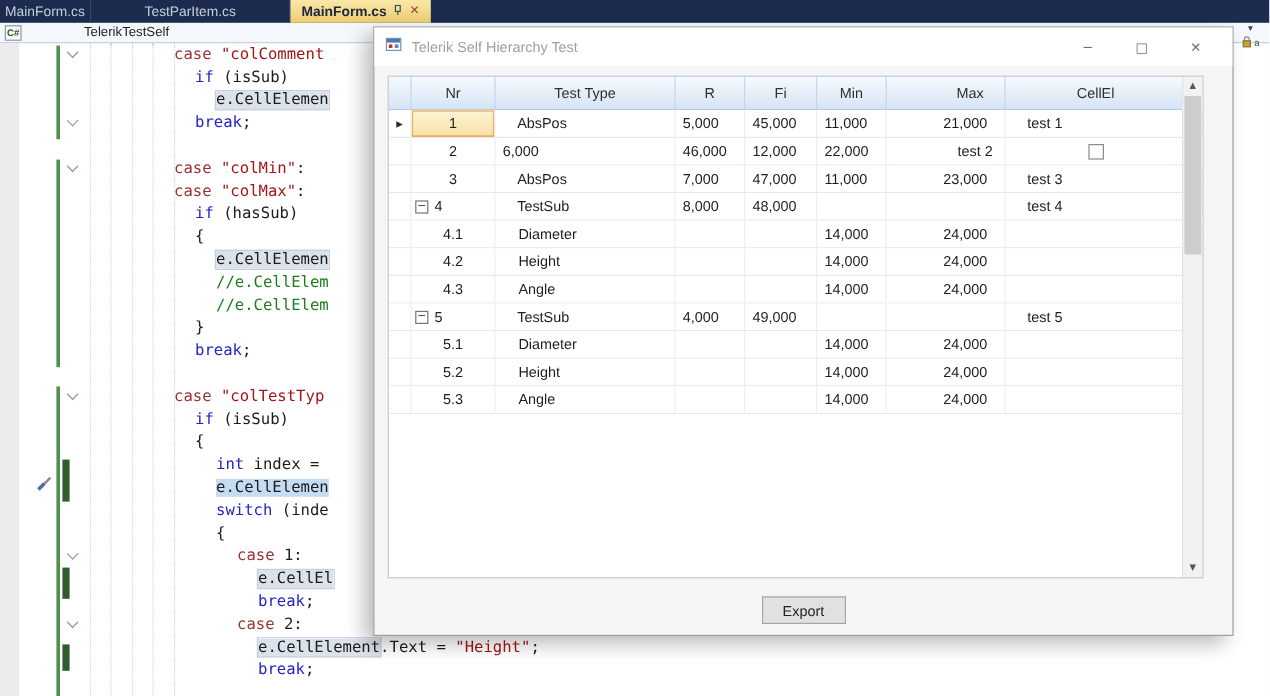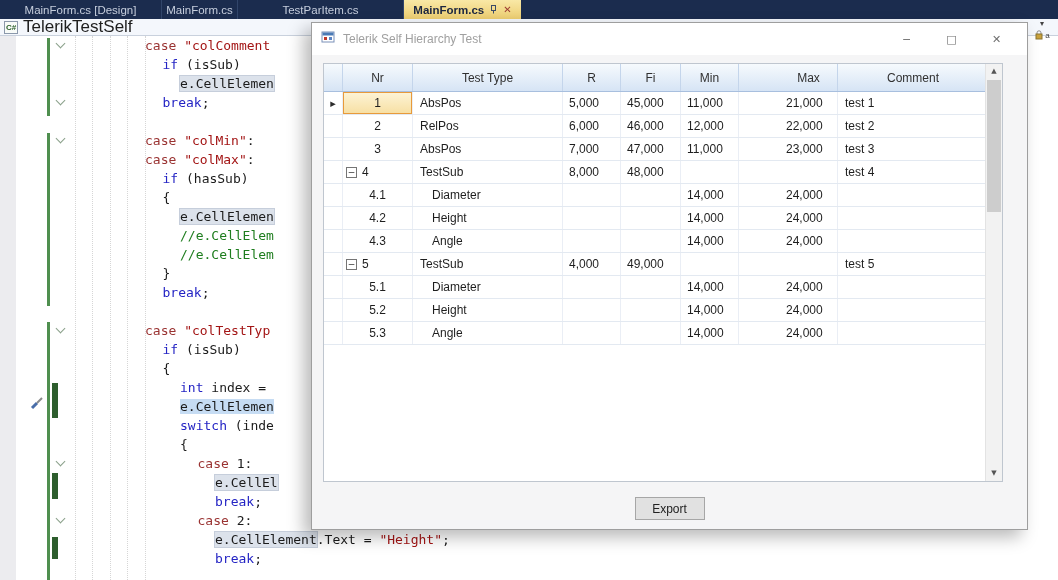--- a/index.html
+++ b/index.html
@@ -12,21 +12,21 @@
        font-size:11.5px;color:#c6cedd;border-right:1px solid #31456a;cursor:default;}
   .tab.t1{width:162px;} .tab.t2{width:76px;} .tab.t3{width:166px;} .tab.t4{width:117px;}
   .tab.active{background:linear-gradient(#f9e8a6,#eccd70);color:#1c2640;font-weight:bold;border-right:none;}
   .tab-close{color:#9c3a31;font-weight:bold;font-size:10px;font-family:"DejaVu Sans",sans-serif;line-height:10px;}
 
   
   .navbar{position:absolute;top:19px;left:0;width:100%;height:17px;background:#f4f7fc;
           border-bottom:1px solid #c9d1dd;display:flex;align-items:center;gap:5px;padding-left:4px;box-sizing:border-box;z-index:2;}
   .cs-badge{width:14px;height:13px;border:1px solid #8b98ab;background:#f8fbf8;color:#275c27;
             font-size:8px;font-weight:bold;display:flex;align-items:center;justify-content:center;box-sizing:border-box;}
-  .nav-project{font-size:17px;color:#1e1e1e;}
+  .nav-project{font-size:11px;color:#1e1e1e;margin-left:47px;}
 
   
   .editor{position:absolute;top:36px;left:0;width:100%;height:544px;background:#fff;z-index:1;}
   .bp-gutter{position:absolute;left:0;top:0;width:16px;height:100%;background:#ececef;}
   .iguide{position:absolute;top:0;bottom:0;width:0;border-left:1px dotted #d6d6d6;}
   .g1{left:75px;} .g2{left:92px;} .g3{left:110px;} .g4{left:127px;} .g5{left:145px;}
   .trackbar{position:absolute;left:47px;width:3px;background:#4f8f4f;}
   .tb1{top:2px;height:78px;} .tb2{top:97px;height:173px;} .tb3{top:286px;height:258px;}
   .trackblock{position:absolute;left:52px;width:6px;background:#2e5e2e;}
   .blk1{top:347px;height:35px;} .blk2{top:437px;height:26px;} .blk3{top:501px;height:22px;}
@@ -61,21 +61,21 @@
          font-size:12px;color:#1e1e1e;overflow:hidden;border-right:1px solid #eaeef5;white-space:nowrap;}
   .grid-head > :nth-child(1), .grow > :nth-child(1){flex:0 0 19px;}
   .grid-head > :nth-child(2), .grow > :nth-child(2){flex:0 0 70px;}
   .grid-head > :nth-child(3), .grow > :nth-child(3){flex:0 0 150px;}
   .grid-head > :nth-child(4), .grow > :nth-child(4){flex:0 0 58px;}
   .grid-head > :nth-child(5), .grow > :nth-child(5){flex:0 0 60px;}
   .grid-head > :nth-child(6), .grow > :nth-child(6){flex:0 0 58px;}
   .grid-head > :nth-child(7), .grow > :nth-child(7){flex:0 0 58px;margin-left:41px;}
   .grid-head > :nth-child(8), .grow > :nth-child(8){flex:0 0 151px;}
   .grid-head > :nth-child(9), .grow > :nth-child(9){flex:0 0 37px;}
-  .gcell.type,.gcell.comment{justify-content:flex-start;padding-left:7px;}
+  .gcell.type,.gcell.comment{justify-content:flex-start;padding-left:18px;}
   .gcell.childt{padding-left:19px;}
   .gcell.num{justify-content:flex-start;padding-left:6px;}
   .gcell.pr{justify-content:flex-start;padding-left:3px;gap:5px;}
   .gcell.curcell{background:linear-gradient(#fdf4d7,#f7dfa2);box-shadow:inset 0 0 0 1px #e89a3b;}
   .rowarrow{font-family:"DejaVu Sans",sans-serif;font-size:11px;color:#2b2b2b;line-height:11px;}
   .expander{width:11px;height:11px;border:1px solid #757575;background:#fff;box-sizing:border-box;
             display:flex;align-items:center;justify-content:center;font-size:9px;line-height:9px;color:#333;
             font-family:"DejaVu Sans",sans-serif;}
   .cb{width:13px;height:13px;border:1px solid #8a8a8a;background:#fdfdfd;box-sizing:border-box;
       display:flex;align-items:center;justify-content:center;font-size:10px;font-weight:bold;color:#111;
@@ -95,23 +95,20 @@
   .caret{font-size:8px;color:#444;line-height:8px;font-family:"DejaVu Sans",sans-serif;}
   .lockwrap{display:flex;align-items:center;gap:1px;}
   .lockwrap i{font-style:normal;font-size:8px;color:#444;}
 </style>
 </head>
 <body>
 
 <div class="screen">
 
   <div class="tabbar">
-    <div class="tab t1">
-      <span>MainForm.cs [Design]</span>
-    </div>
     <div class="tab t2">
       <span>MainForm.cs</span>
     </div>
     <div class="tab t3">
       <span>TestParItem.cs</span>
     </div>
     <div class="tab t4 active">
       <span>MainForm.cs</span>
       <span>
         <svg width="9" height="9" viewBox="0 0 9 9">
@@ -205,21 +202,21 @@
 
     <div class="grid">
       <div class="grid-head" id="ghead">
           <div class="gcell ind"></div>
           <div class="gcell h">Nr</div>
           <div class="gcell h">Test Type</div>
           <div class="gcell h">R</div>
           <div class="gcell h">Fi</div>
           <div class="gcell h">Min</div>
           <div class="gcell h">Max</div>
-          <div class="gcell h">Comment</div>
+          <div class="gcell h">CellEl</div>
           <div class="gcell h">N</div>
         </div>
       <div class="grid-body" id="gbody">
           <div class="grow">
             <div class="gcell ind">
               <span class="rowarrow">▸</span>
             </div>
             <div class="gcell nr curcell">1</div>
             <div class="gcell type">AbsPos</div>
             <div class="gcell num">5,000</div>
@@ -227,21 +224,20 @@
             <div class="gcell num">11,000</div>
             <div class="gcell num">21,000</div>
             <div class="gcell comment">test 1</div>
             <div class="gcell cbcell">
               <span class="cb"></span>
             </div>
           </div>
           <div class="grow">
             <div class="gcell ind"></div>
             <div class="gcell nr">2</div>
-            <div class="gcell type">RelPos</div>
             <div class="gcell num">6,000</div>
             <div class="gcell num">46,000</div>
             <div class="gcell num">12,000</div>
             <div class="gcell num">22,000</div>
             <div class="gcell comment">test 2</div>
             <div class="gcell cbcell">
               <span class="cb"></span>
             </div>
           </div>
           <div class="grow">

